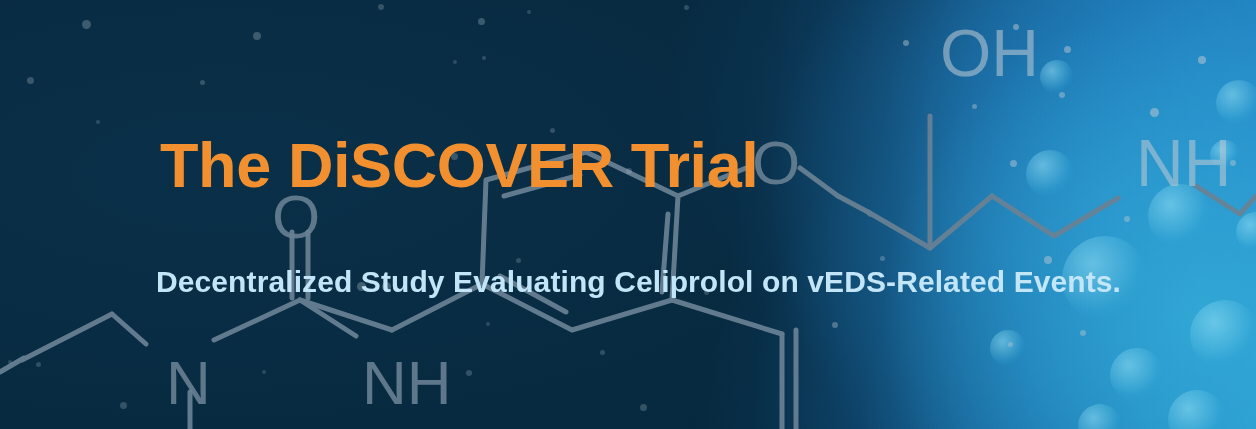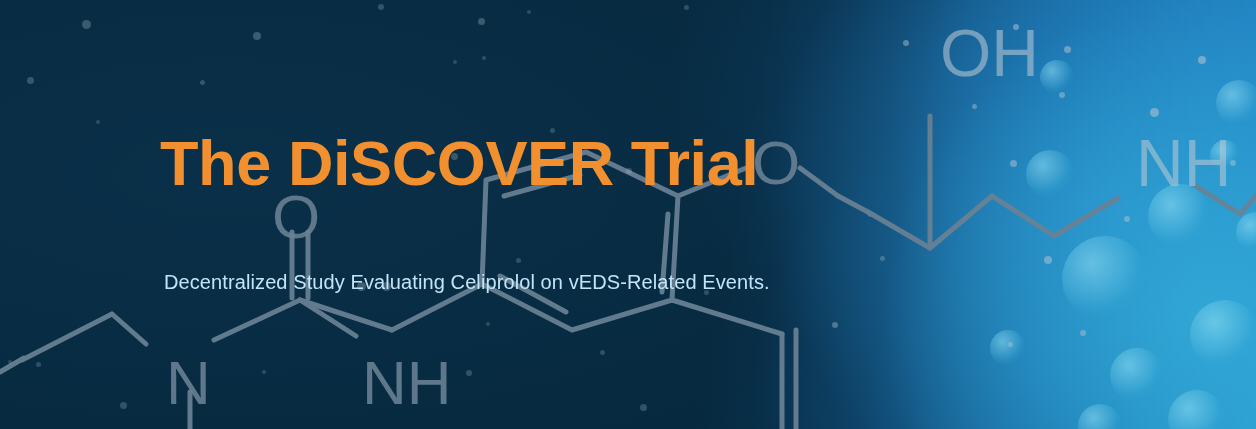--- a/index.html
+++ b/index.html
@@ -79,25 +79,25 @@
   #hero-title {
     margin: 12px;
     font-size: 63px;
     line-height: 1.04;
     font-weight: bold;
     color: #f2902f;
     letter-spacing: -0.4px;
     white-space: nowrap;
   }
   #hero-subtitle {
-    margin: 16px;
+    margin: 8px;
     padding-top: 46px;
-    font-size: 20px;
+    font-size: 30px;
     line-height: 1.15;
-    font-weight: normal;
+    font-weight: bold;
     color: #c3e5f8;
     letter-spacing: 0.1px;
     white-space: nowrap;
   }
 </style>
 </head>
 <body>
 
 <div id="hero-banner">
 

